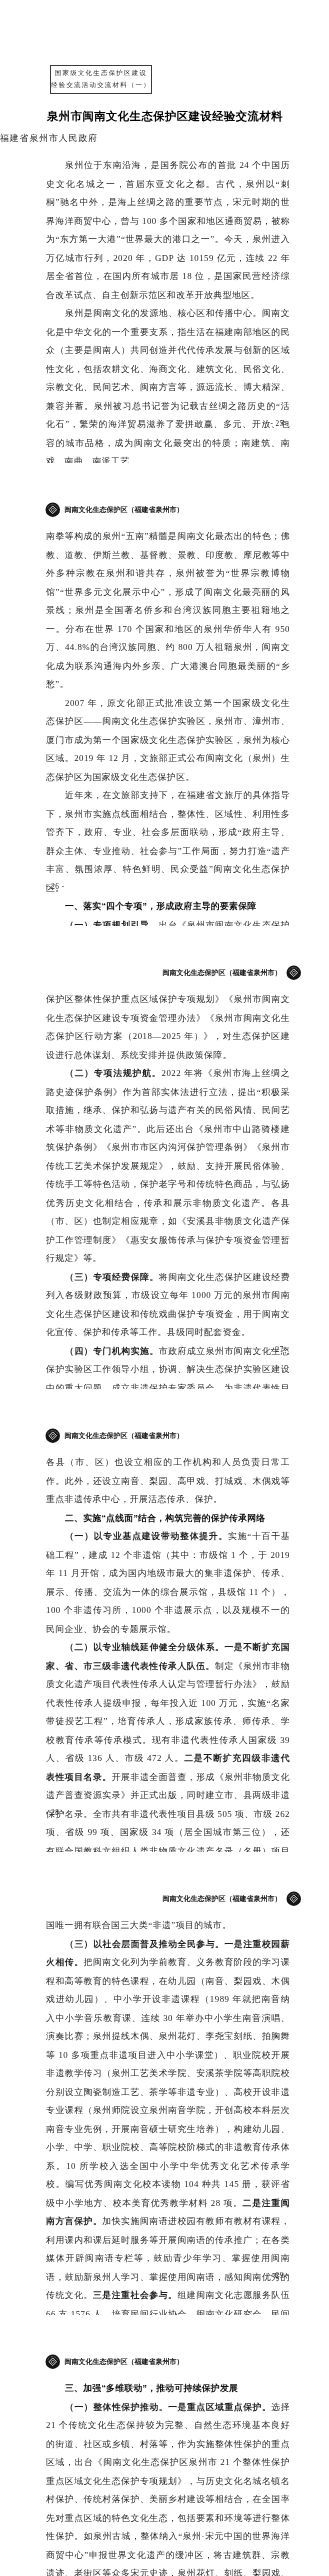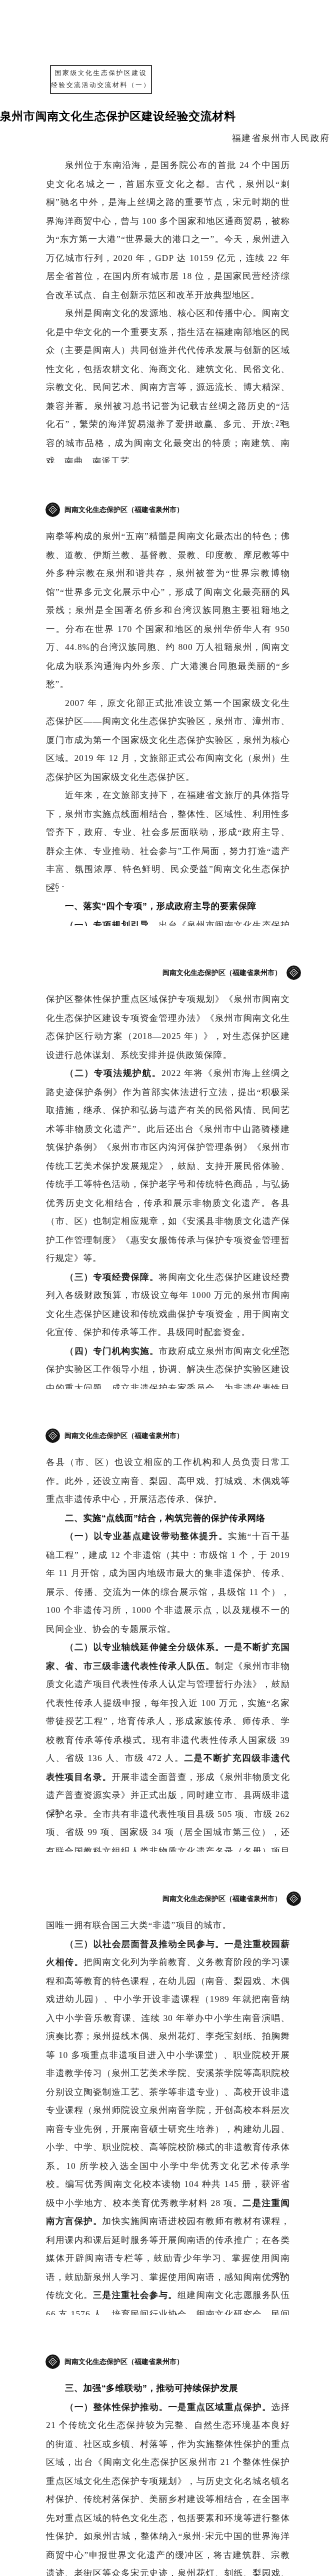--- a/index.html
+++ b/index.html
@@ -19,23 +19,23 @@
   .pghead{position:absolute;top:39px;display:flex;align-items:center;gap:4.1px;
           font-family:"Liberation Sans","DejaVu Sans",sans-serif;font-weight:bold;
           font-size:7px;color:#101010;white-space:nowrap;}
   .pghead.left{left:45px;}
   .pghead.right{right:29px;}
   .seal{display:inline-block;width:15.5px;height:15.5px;}
   .seal svg{display:block;}
   .cornerbox{position:absolute;left:50px;top:65px;width:102px;height:29px;border:0.8px solid #3a3a3a;
              display:flex;flex-direction:column;justify-content:center;align-items:center;gap:3.6px;box-sizing:border-box;}
   .cb-line{font-size:6.4px;letter-spacing:1.3px;white-space:nowrap;color:#2a2a2a;}
-  .title{position:absolute;top:109px;left:0;right:0;margin:0;text-align:left;
+  .title{position:absolute;top:109px;left:0;right:0;margin:0;text-align:center;
          font-size:11.3px;letter-spacing:0.5px;font-weight:bold;color:#000;}
-  .subtitle{position:absolute;top:133px;left:0;right:0;text-align:right;font-size:8.8px;letter-spacing:1px;color:#1a1a1a;}
+  .subtitle{position:absolute;top:133px;left:0;right:0;text-align:left;font-size:8.8px;letter-spacing:1px;color:#1a1a1a;}
 </style>
 </head>
 <body>
 
 <div class="doc">
 
   <section class="page">
     <div class="cornerbox">
       <div class="cb-line">国家级文化生态保护区建设</div>
       <div class="cb-line">经验交流活动交流材料（一）</div>

